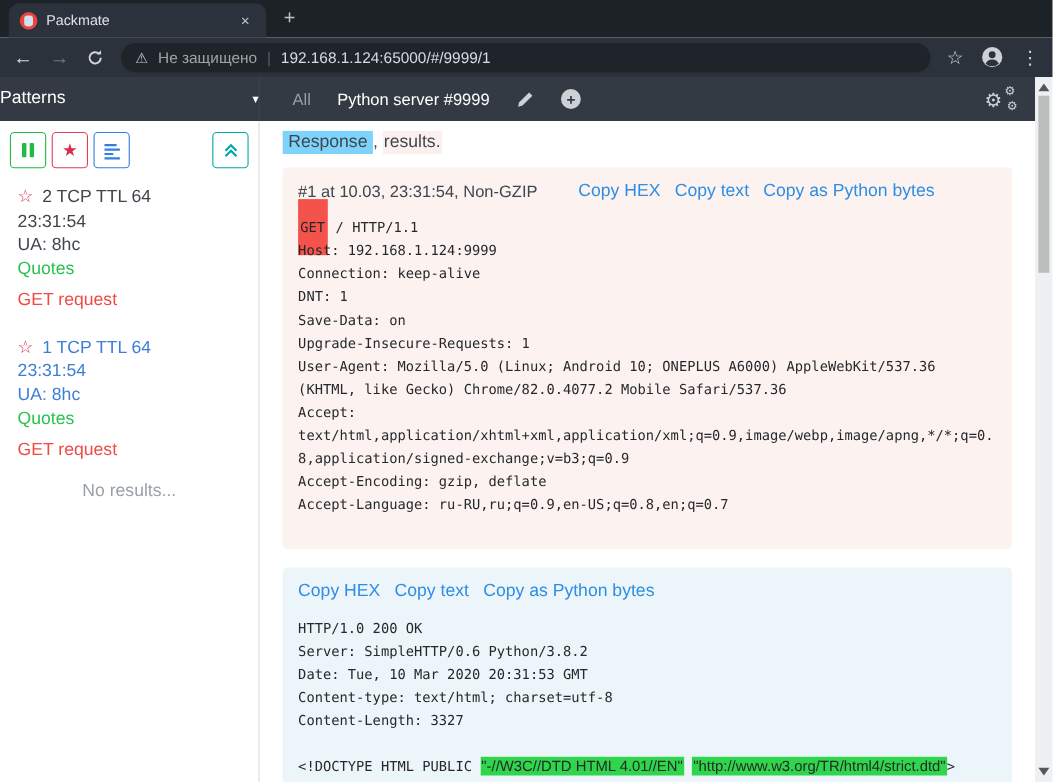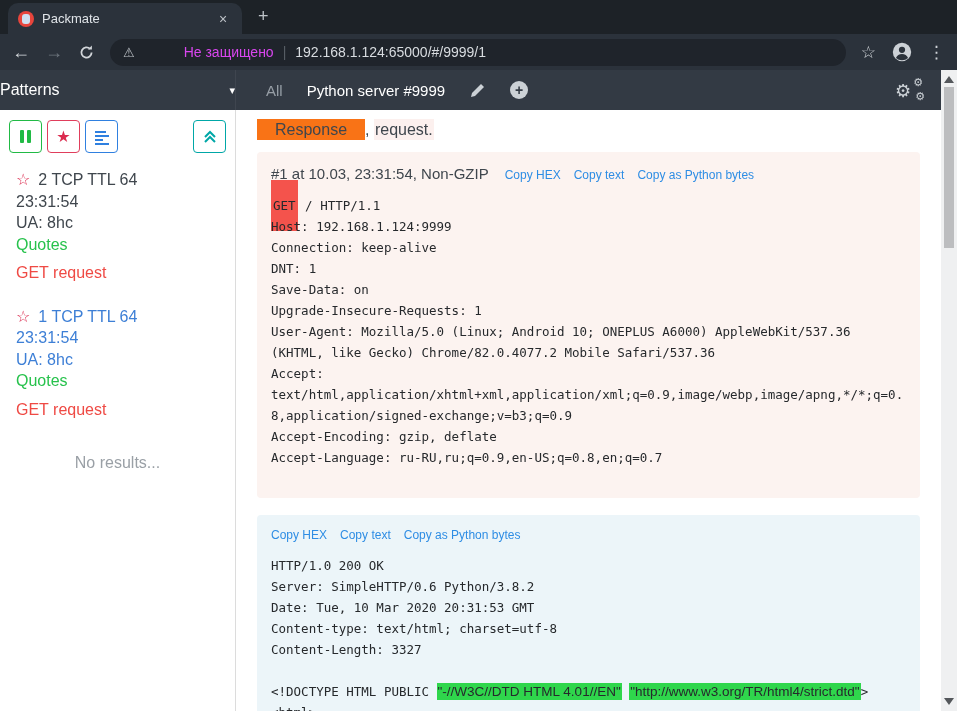--- a/index.html
+++ b/index.html
@@ -16,21 +16,21 @@
   .tab-title { color:#dfe3e7; font-size:13px; flex:1; white-space:nowrap; overflow:hidden; }
   .tab-close { color:#bdc2c7; font-size:14px; width:18px; height:18px; display:flex; align-items:center; justify-content:center; border-radius:50%; }
   .newtab { color:#bdc2c7; font-size:18px; margin:0 0 7px 16px; }
 
   .toolbar { height:36px; background:#2b323b; display:flex; align-items:center; padding:0 12px; gap:15px; }
   .nav-ic { font-size:18px; line-height:1; }
   .ic-back { color:#d2d6da; }
   .ic-forward { color:#6e767e; }
   .urlbar { flex:1; height:27px; background:#1f242b; border-radius:14px; display:flex; align-items:center; padding:0 13px; gap:9px; font-size:14px; }
   .warn { color:#bfc4c9; font-size:13px; }
-  .sec-text { color:#d946ef;margin-left:40px; }
+  .sec-text { color:#a3a3a3; }
   .pipe { color:#565d64; }
   .url-text { color:#d8dce0; }
   .ic-star { color:#cfd3d7; font-size:17px; }
   .ic-menu { color:#cfd3d7; font-size:17px; letter-spacing:0; }
   .avatar { width:22px; height:22px; flex:none; }
 
   
   .webpage { position:absolute; top:70px; left:0; width:941px; height:641px; background:#fff; }
 
   .app-header { height:40px; background:#333a44; display:flex; align-items:center; }
@@ -61,35 +61,35 @@
   .sbtn-collapse { border:1px solid #00a7a7; margin-left:auto; margin-right:0; }
 
   .entry { padding:6px 16px; font-size:16px; line-height:21.5px; color:#3f464d; margin-top:10px; cursor:pointer; }
   .entry:first-of-type { margin-top:12px; }
   .entry-title-row { display:flex; align-items:center; gap:8px; }
   .entry-star { color:#db2c4f; font-size:16px; }
   .entry.selected .entry-title, .entry.selected .entry-time, .entry.selected .entry-ua { color:#3d7fd6; }
   .entry-patterns { display:flex; gap:7px;flex-direction:column; }
   .pat-green { color:#27c24c; }
   .pat-red { color:#ef4a44; }
-  .no-results { text-align:center; color:#9aa0a6; font-size:16px; margin-top:28px; }
+  .no-results { text-align:center; color:#9aa0a6; font-size:16px; margin-top:12px; }
 
   
   .main { flex:1; padding:11px 0 0 21px; overflow:hidden; }
   .filter-line { font-size:16px; color:#3f464d; margin-bottom:13px; }
-  .hl-blue-soft { background:#f97316; padding:2px 18px; }
+  .hl-blue-soft { background:#7dd3fc; padding:2px 5px; }
   .hl-pink-soft { background:#fcf0ee; padding:2px 1px; }
 
   .packet { width:663px; border-radius:4px; padding:13px 14px 30px 14px; margin-bottom:17px; }
   .packet-req { background:#fcf3f0; }
   .packet-res { background:#ecf5f9; }
-  .packet-head { display:flex; align-items:flex-end; margin-bottom:13px; }
+  .packet-head { display:flex; align-items:center; margin-bottom:13px;gap:21px; }
   .packet-title { font-size:15px; color:#3f464d; margin-right:16px; white-space:nowrap; }
   .packet-actions { display:flex; gap:13px; }
-  .plink { font-size:12px; color:#2e8de4; cursor:pointer; white-space:nowrap; }
+  .plink { font-size:16px; color:#2e8de4; cursor:pointer; white-space:nowrap; }
   .packet-body { font-family:"DejaVu Sans Mono","Liberation Mono",monospace; font-size:12.5px; line-height:21px;
                  color:#26292c; white-space:pre-wrap; overflow-wrap:break-word; }
   .hl-red { background:#f4534c; padding:18px 2px; }
   .hl-green { background:#2fd64c; font-family:"Liberation Sans",sans-serif; font-size:13.5px; padding:1px 1px; }
 
   
   .scrollbar { position:absolute; top:70px; right:0; width:16px; height:641px; background:#eff0f1; }
   .sb-up { position:absolute; top:6px; left:3px; width:0; height:0;
            border-left:5px solid transparent; border-right:5px solid transparent; border-bottom:7px solid #54575b; }
   .sb-thumb { position:absolute; top:17px; left:3px; width:10px; height:161px; background:#bcbdbf; }
@@ -212,21 +212,21 @@
           <div class="entry-patterns">
             <span class="pat-green">Quotes</span>
             <span class="pat-red">GET request</span>
           </div>
         </div>
 
         <div class="no-results">No results...</div>
       </div>
 
       <div class="main">
-        <div class="filter-line"><span class="hl-blue-soft">Response</span><span>, </span><span class="hl-pink-soft">request.</span></div>
+        <div class="filter-line"><span class="hl-blue-soft">Response</span><span>, </span><span class="hl-pink-soft">results.</span></div>
 
         <div class="packet packet-req">
           <div class="packet-head">
             <span class="packet-title">#1 at 10.03, 23:31:54, Non-GZIP</span>
             <span class="packet-actions">
               <span class="plink">Copy HEX</span>
               <span class="plink">Copy text</span>
               <span class="plink">Copy as Python bytes</span>
             </span>
           </div>

